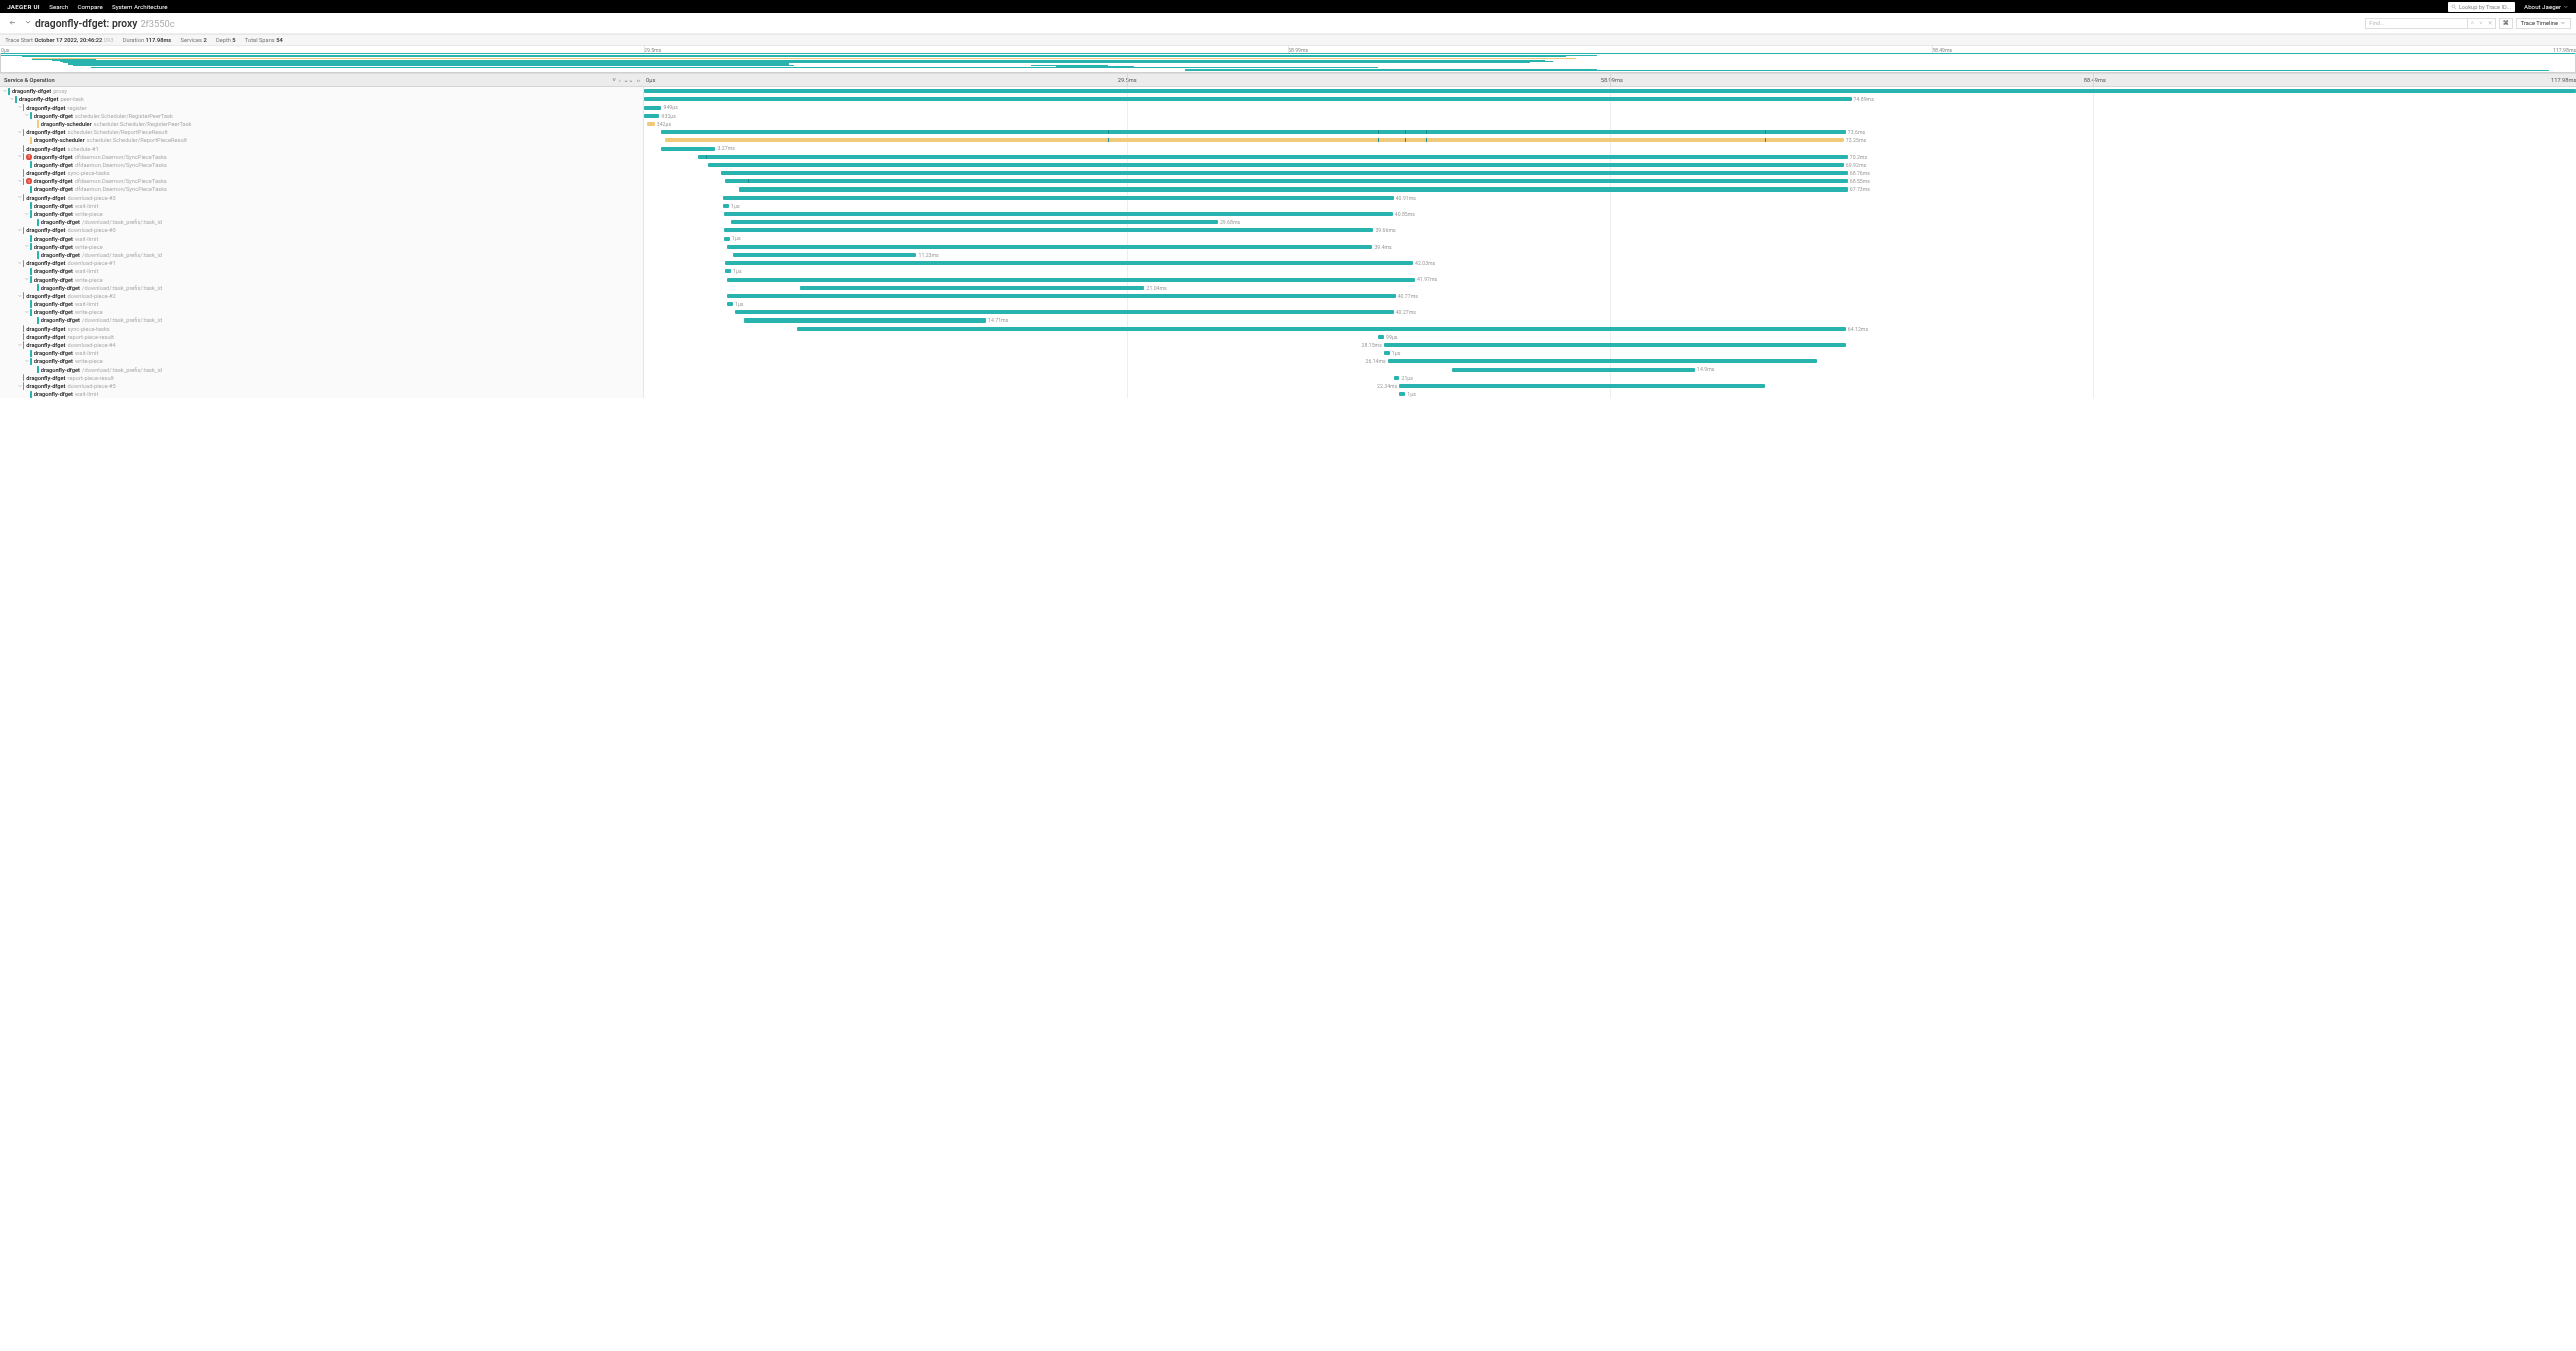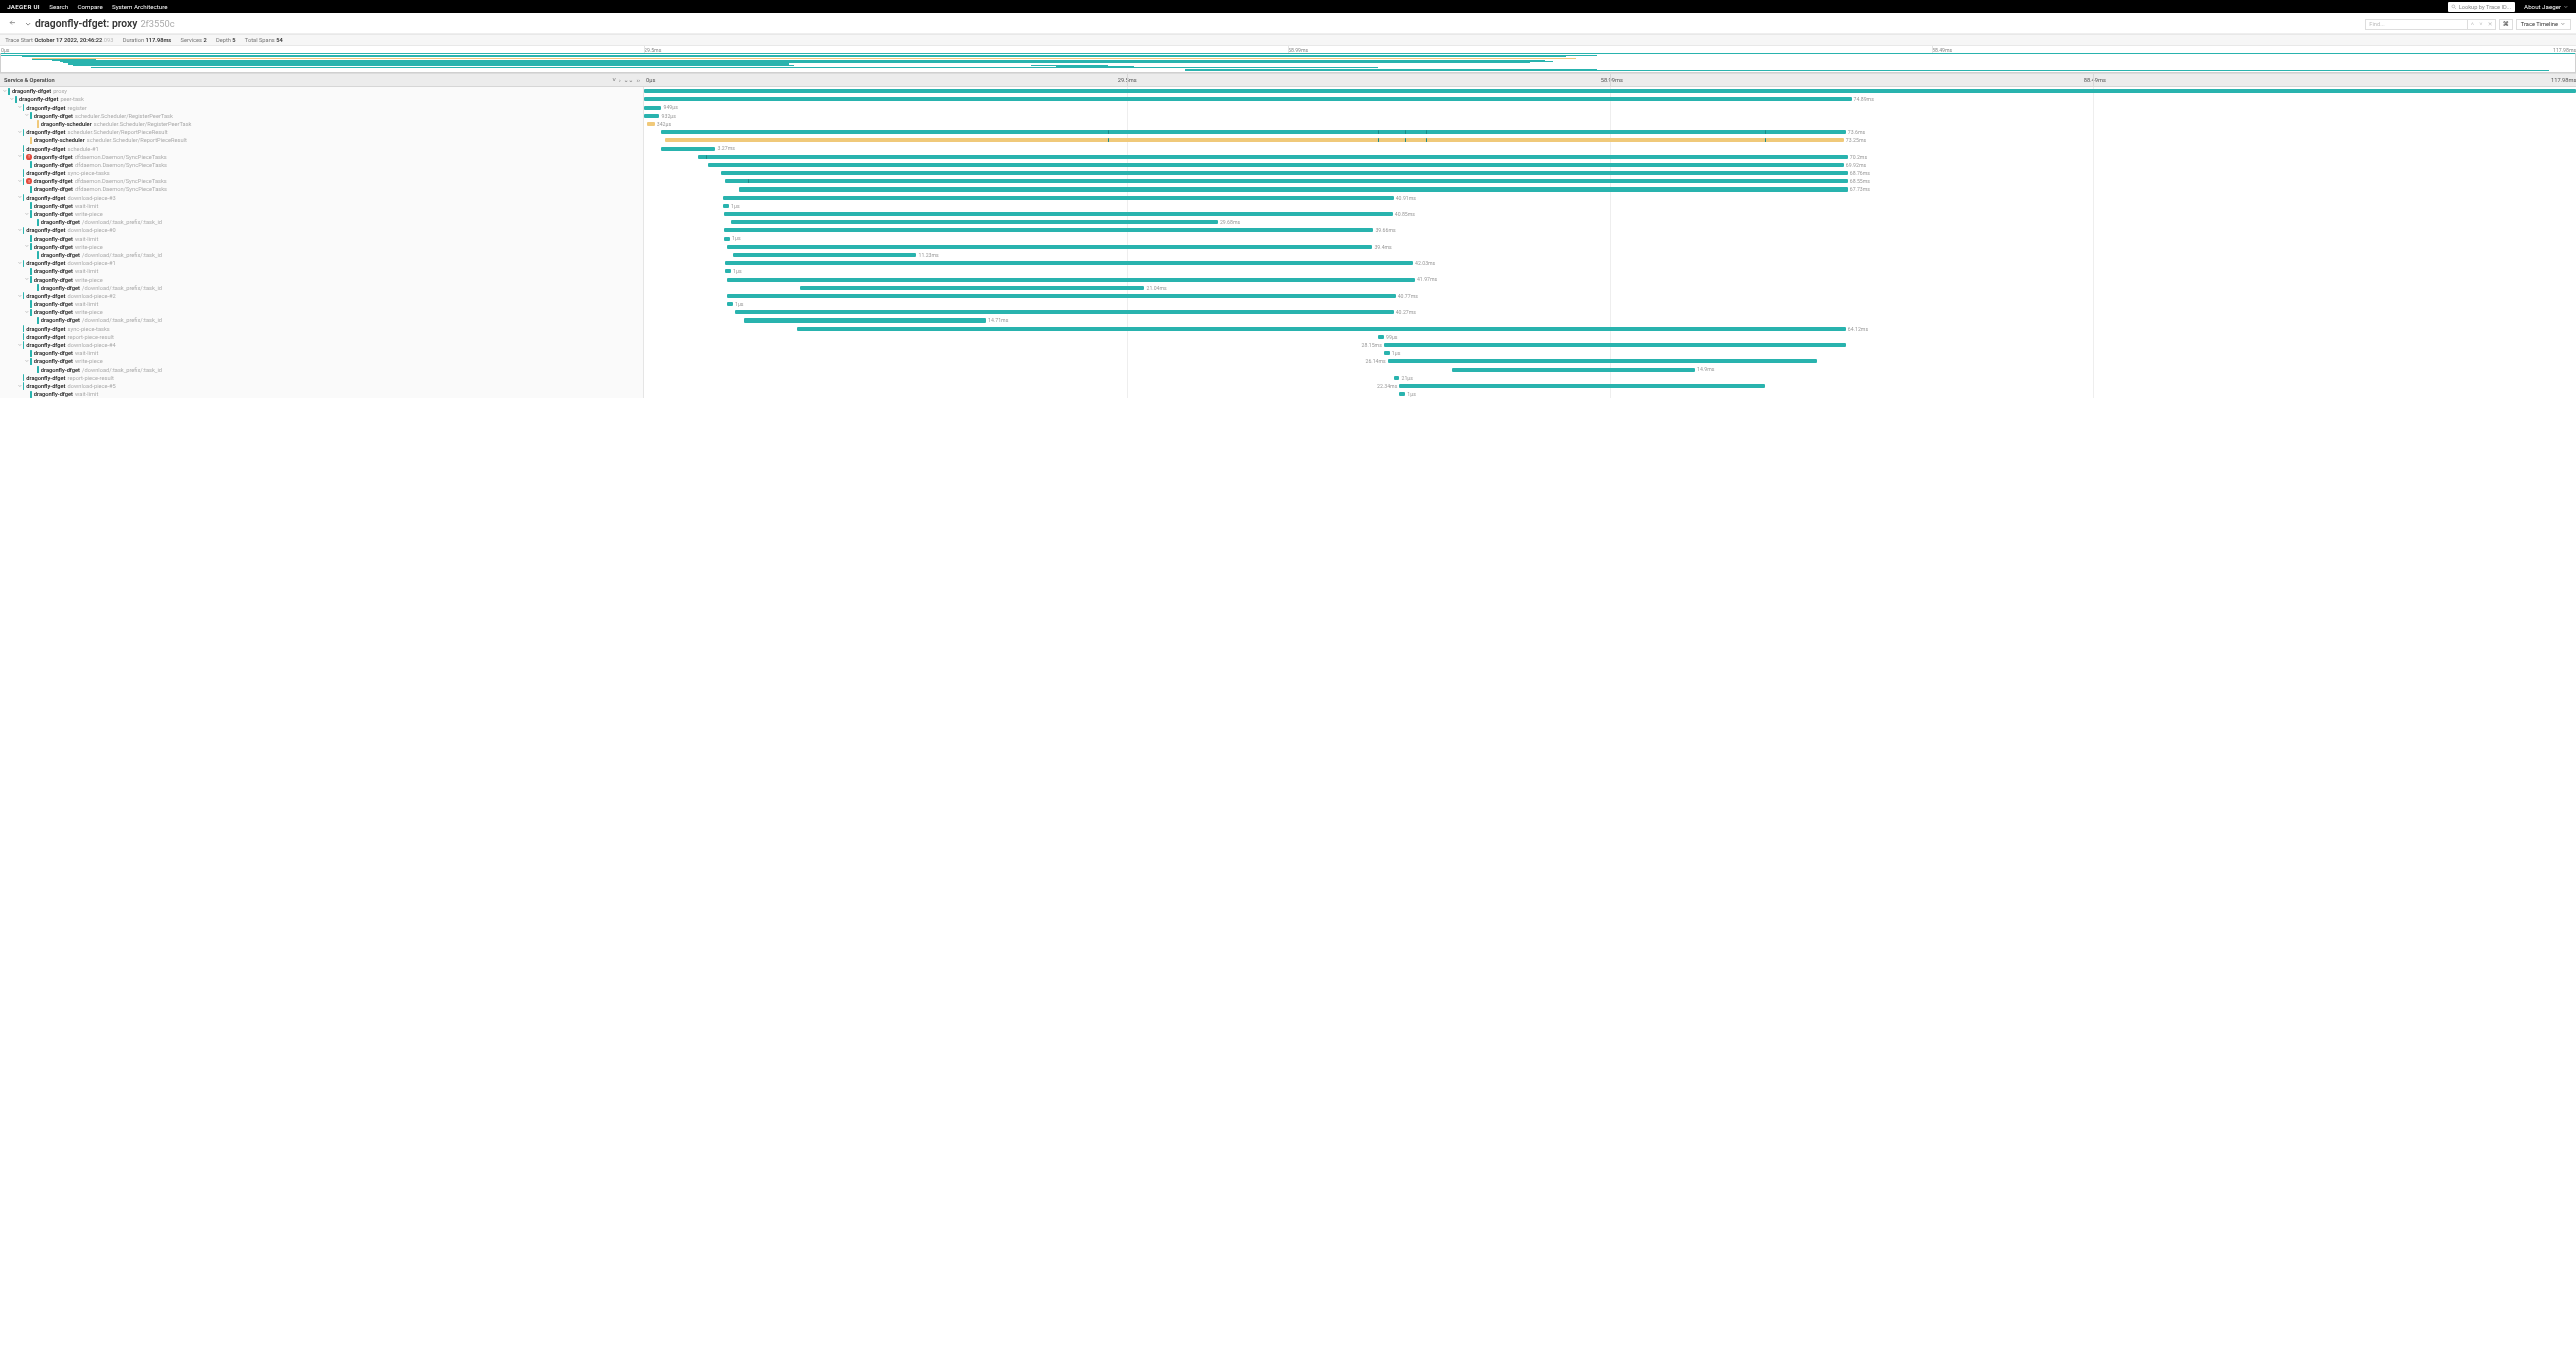--- a/index.html
+++ b/index.html
@@ -5,21 +5,21 @@
 * { box-sizing: border-box; margin: 0; padding: 0; }
 body { font-family: -apple-system, BlinkMacSystemFont, "Segoe UI", Roboto, Helvetica, Arial, sans-serif; font-size: 6.2px; color: #333; background: #fff; overflow-x: hidden; }
 .topnav { background: #000; color: #fff; height: 13.4px; display: flex; align-items: center; padding: 0 7.2px; font-size: 6.2px; }
 .topnav .brand { font-weight: 600; margin-right: 9.3px; letter-spacing: 0.3px; }
 .topnav .nav-item { margin-right: 9.3px; cursor: pointer; color:#fff }
 .topnav .spacer { flex: 1; }
 .topnav .search-box { background: #fff; border-radius: 1px; height: 9.8px; width: 67px; display: flex; align-items: center; padding: 0 3.1px; color: #888; font-size: 5.7px; margin-right: 9.3px; }
 .topnav .search-box svg { margin-right:2.1px; }
 .topnav .about { display:flex; align-items:center; gap:2.1px; cursor:pointer; }
 
-.trace-header { display: flex; align-items: flex-end; padding: 3.1px 5.2px; border-bottom: 0.5px solid #eee; }
+.trace-header { display: flex; align-items: center; padding: 3.1px 5.2px; border-bottom: 0.5px solid #eee; }
 .trace-header .back svg { width:7.2px; height:7.2px; stroke:#555; }
 .trace-header .back { padding:2.1px 4.1px; cursor:pointer; }
 .trace-header .chev { padding:0 3.1px; }
 .trace-header h1 { font-size: 10.3px; font-weight: 600; display:flex; align-items:baseline; gap:3.1px;}
 .trace-header h1 .tid { color:#aaa; font-weight:400; font-size:9.3px;}
 .trace-header .spacer { flex:1; }
 .trace-header .find { border:0.5px solid #ddd; height:11.3px; width:103px; padding:0 3.1px; font-size:5.7px; color:#888; display:flex; align-items:center;}
 .trace-header .find-ctl { border:0.5px solid #ddd; border-left:none; height:11.3px; display:flex; align-items:center; }
 .trace-header .find-ctl span { padding:0 2.6px; color:#bbb; cursor:pointer; font-size:5.7px; }
 .trace-header .kbd-btn { border:0.5px solid #ddd; height:11.3px; width:13.4px; display:flex; align-items:center; justify-content:center; margin-left:3.1px; cursor:pointer;}

